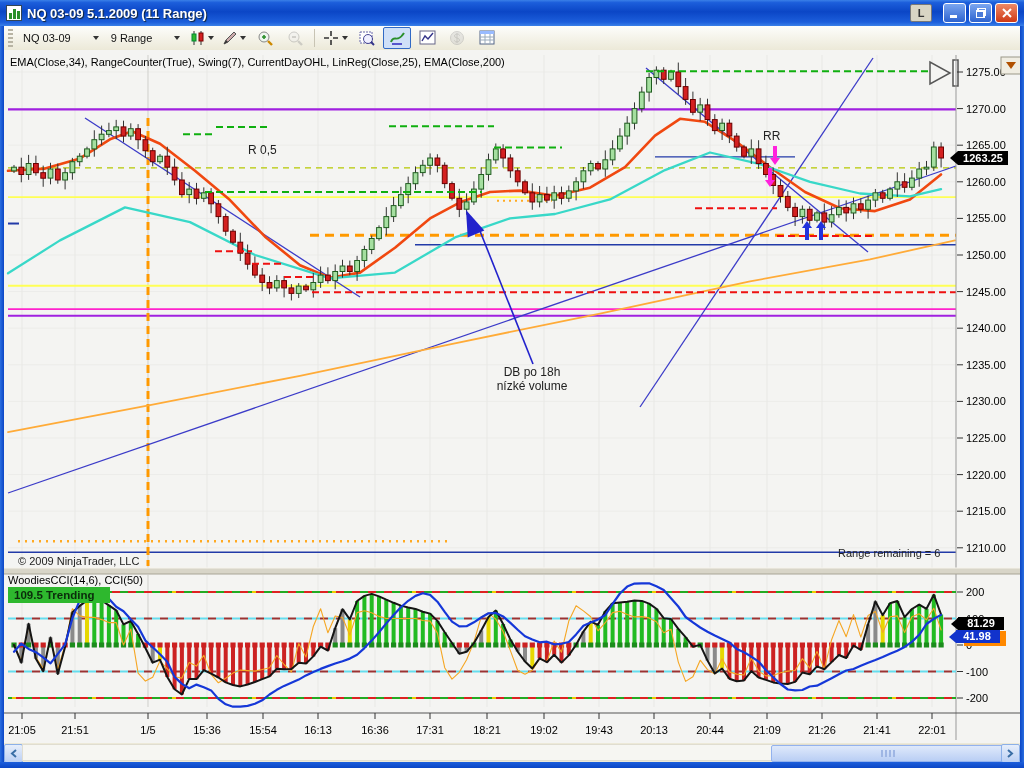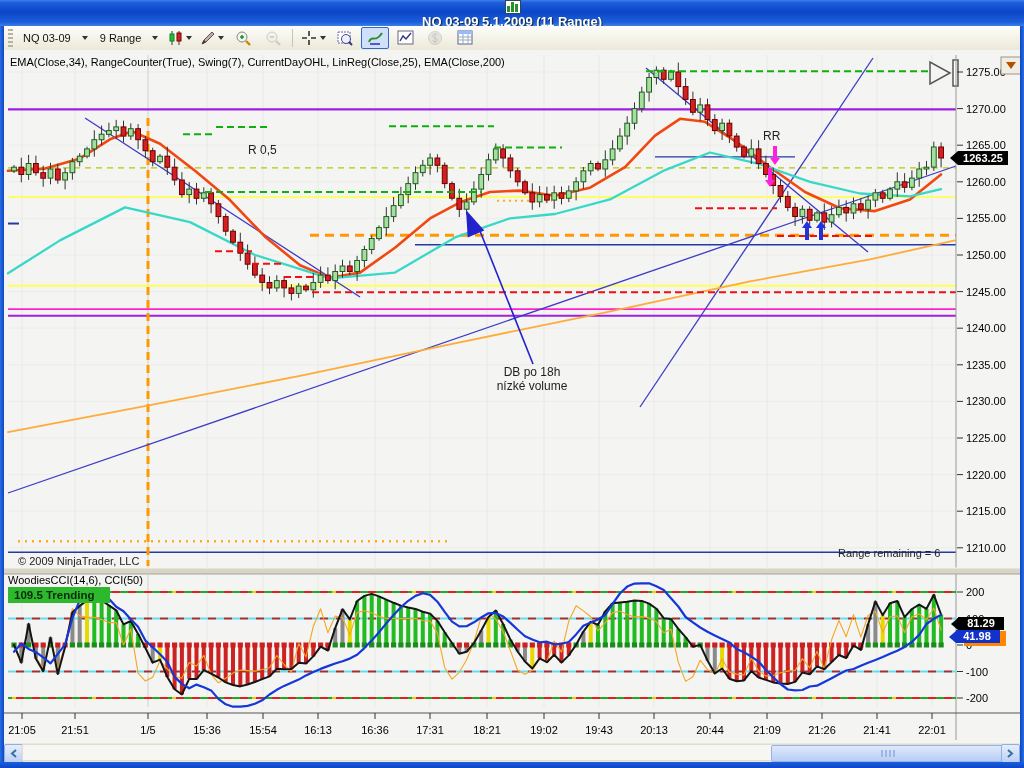--- a/index.html
+++ b/index.html
@@ -1,37 +1,37 @@
 <!DOCTYPE html>
 <html><head>
 <meta charset="utf-8">
 <style>
   html,body{margin:0;padding:0;}
   body{width:1024px;height:768px;overflow:hidden;position:relative;
        font-family:"Liberation Sans",sans-serif;background:#ece9d8;}
   
   #titlebar{position:absolute;left:0;top:0;width:1024px;height:26px;
     background:linear-gradient(180deg,#3a80e8 0%,#1c5edb 10%,#0b46c6 45%,#1c5edb 85%,#3a80e8 100%);
-    display:flex;align-items:center;flex-direction:column;}
+    display:flex;align-items:center;}
   #title-icon{width:16px;height:16px;margin:0 5px 0 6px;background:#fff;border:1px solid #345;
     display:flex;align-items:flex-end;justify-content:center;gap:1px;padding:1px;box-sizing:border-box;}
   #title-icon i{display:block;width:3px;background:#2a8f2a;}
   #title-text{color:#fff;font-weight:bold;font-size:13px;text-shadow:1px 1px 1px #123;}
   #win-buttons{margin-left:auto;display:flex;align-items:center;gap:3px;padding-right:6px;}
   .winbtn{width:21px;height:18px;border-radius:3px;border:1px solid #fff;
     background:linear-gradient(180deg,#7aa6f0,#2e63cf);display:flex;align-items:center;justify-content:center;}
   .winbtn.close{background:linear-gradient(180deg,#ef8a66,#ce3916);}
   #link-btn{width:20px;height:16px;background:#d9d5c4;border:1px solid #777;border-radius:2px;
     color:#333;font-size:11px;font-weight:bold;display:flex;align-items:center;justify-content:center;margin-right:8px;}
   
   #toolbar{position:absolute;left:4px;top:26px;width:1016px;height:24px;
     background:linear-gradient(180deg,#fdfdfb,#ece9d8);border-bottom:1px solid #d8d4c4;
     display:flex;align-items:center;font-size:11px;color:#111;}
   #grip{width:5px;height:18px;margin:0 4px;background:repeating-linear-gradient(180deg,#b8b4a4 0 2px,transparent 2px 4px);}
-  .dd{height:18px;padding:0 5px;display:flex;align-items:center;gap:11px;border:1px solid transparent;}
+  .dd{height:18px;padding:0 5px;display:flex;align-items:center;gap:22px;border:1px solid transparent;}
   .tri{width:0;height:0;border-left:3px solid transparent;border-right:3px solid transparent;border-top:4px solid #333;}
   .tbtn{height:20px;min-width:22px;display:flex;align-items:center;justify-content:center;gap:2px;
     border:1px solid transparent;border-radius:2px;padding:0 2px;margin:0 1px;}
   .tbtn.sel{border-color:#316ac5;background:#cfe0f8;}
   .tbtn.dis{opacity:.4;}
   .tsep{width:1px;height:18px;background:#c8c4b4;margin:0 4px;}
   
   #chart-wrap{position:absolute;left:4px;top:50px;width:1016px;height:693px;background:#f4f4f2;}
   svg{font-family:"Liberation Sans",sans-serif;}
   

